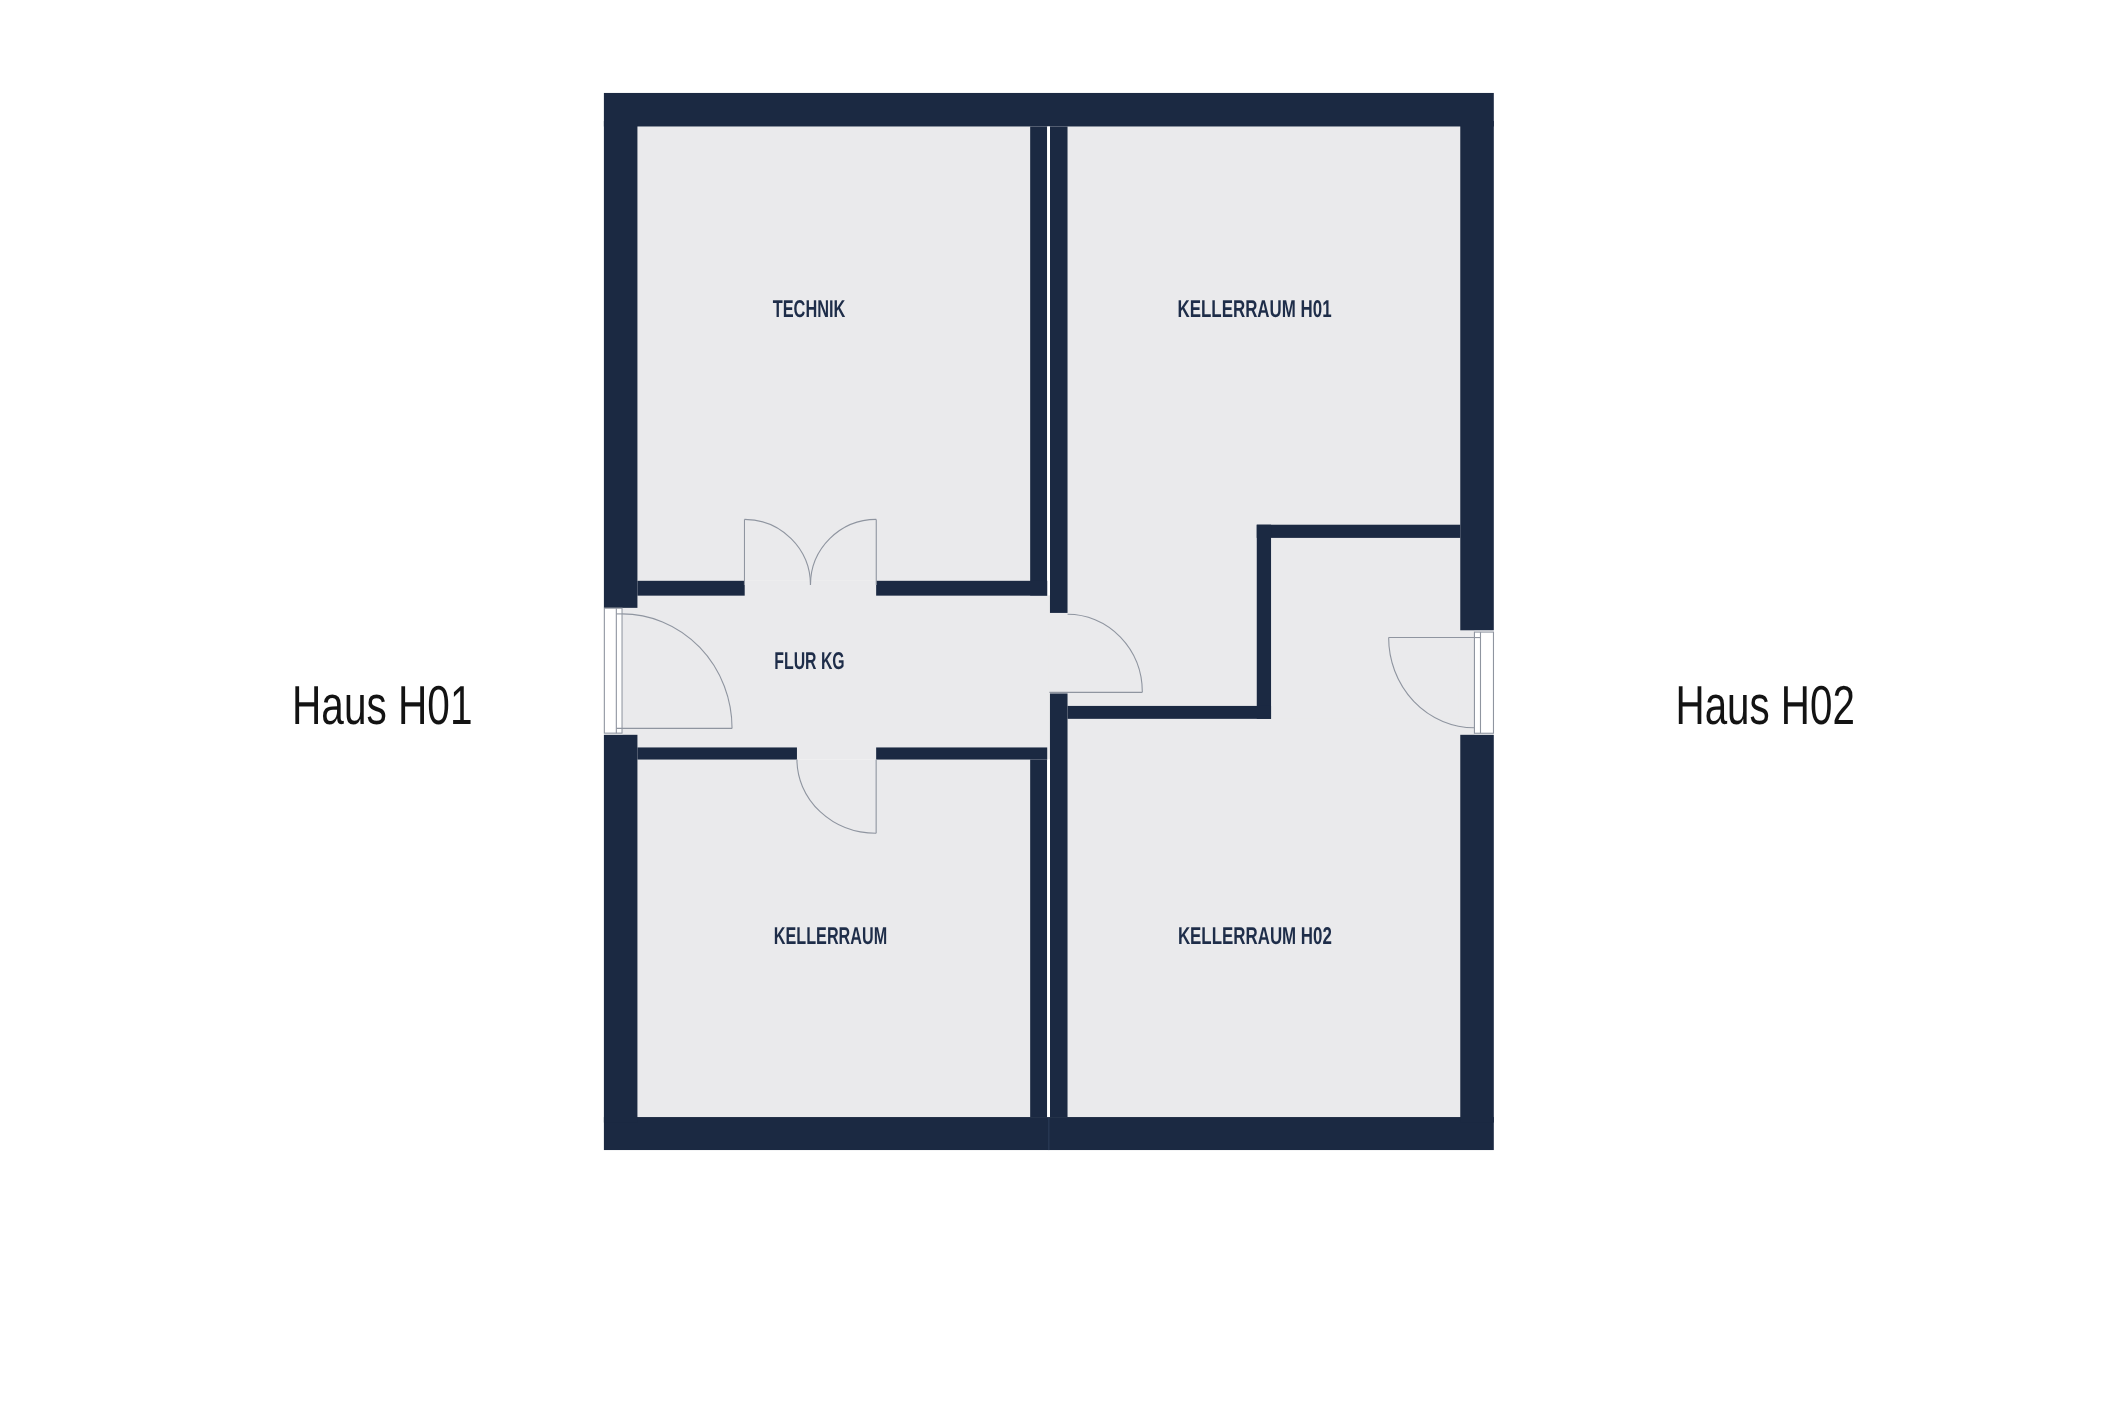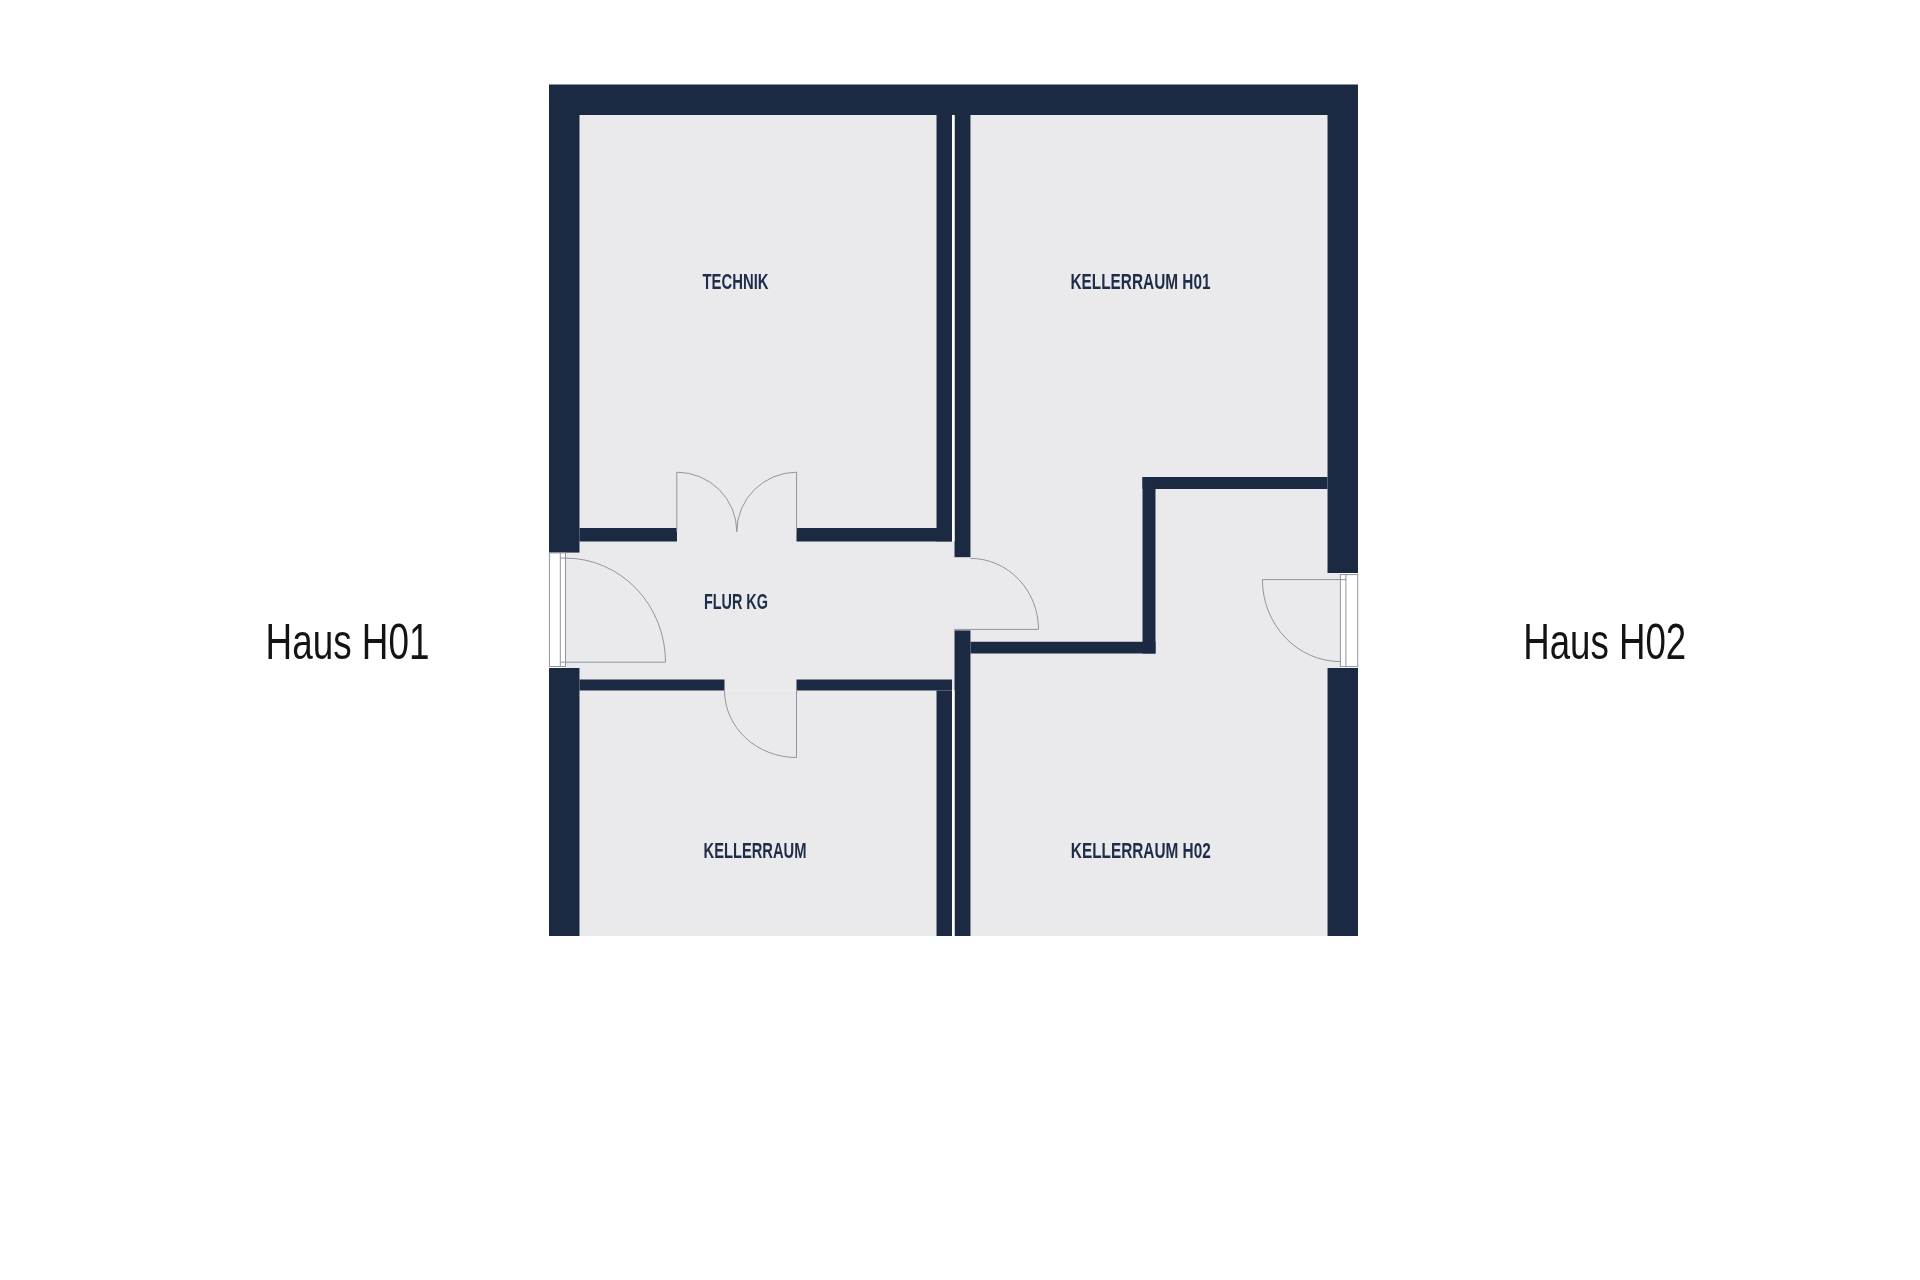--- a/index.html
+++ b/index.html
@@ -1,16 +1,16 @@
 <!DOCTYPE html>
 <html><head>
 <meta charset="utf-8">
 <style>
   html,body{margin:0;padding:0;background:#ffffff;}
-  .page{position:relative;width:1920px;height:936px;background:#15803d;overflow:hidden;
+  .page{position:relative;width:1920px;height:1280px;background:#15803d;overflow:hidden;
         font-family:"Liberation Sans", sans-serif;}
   svg{position:absolute;left:0;top:0;}
 </style>
 </head>
 <body>
 <div class="page">
 <svg width="1920" height="1280" viewBox="0 0 1920 1280">
 
   <rect x="0" y="0" width="1920" height="1280" fill="#ffffff"></rect>
 

